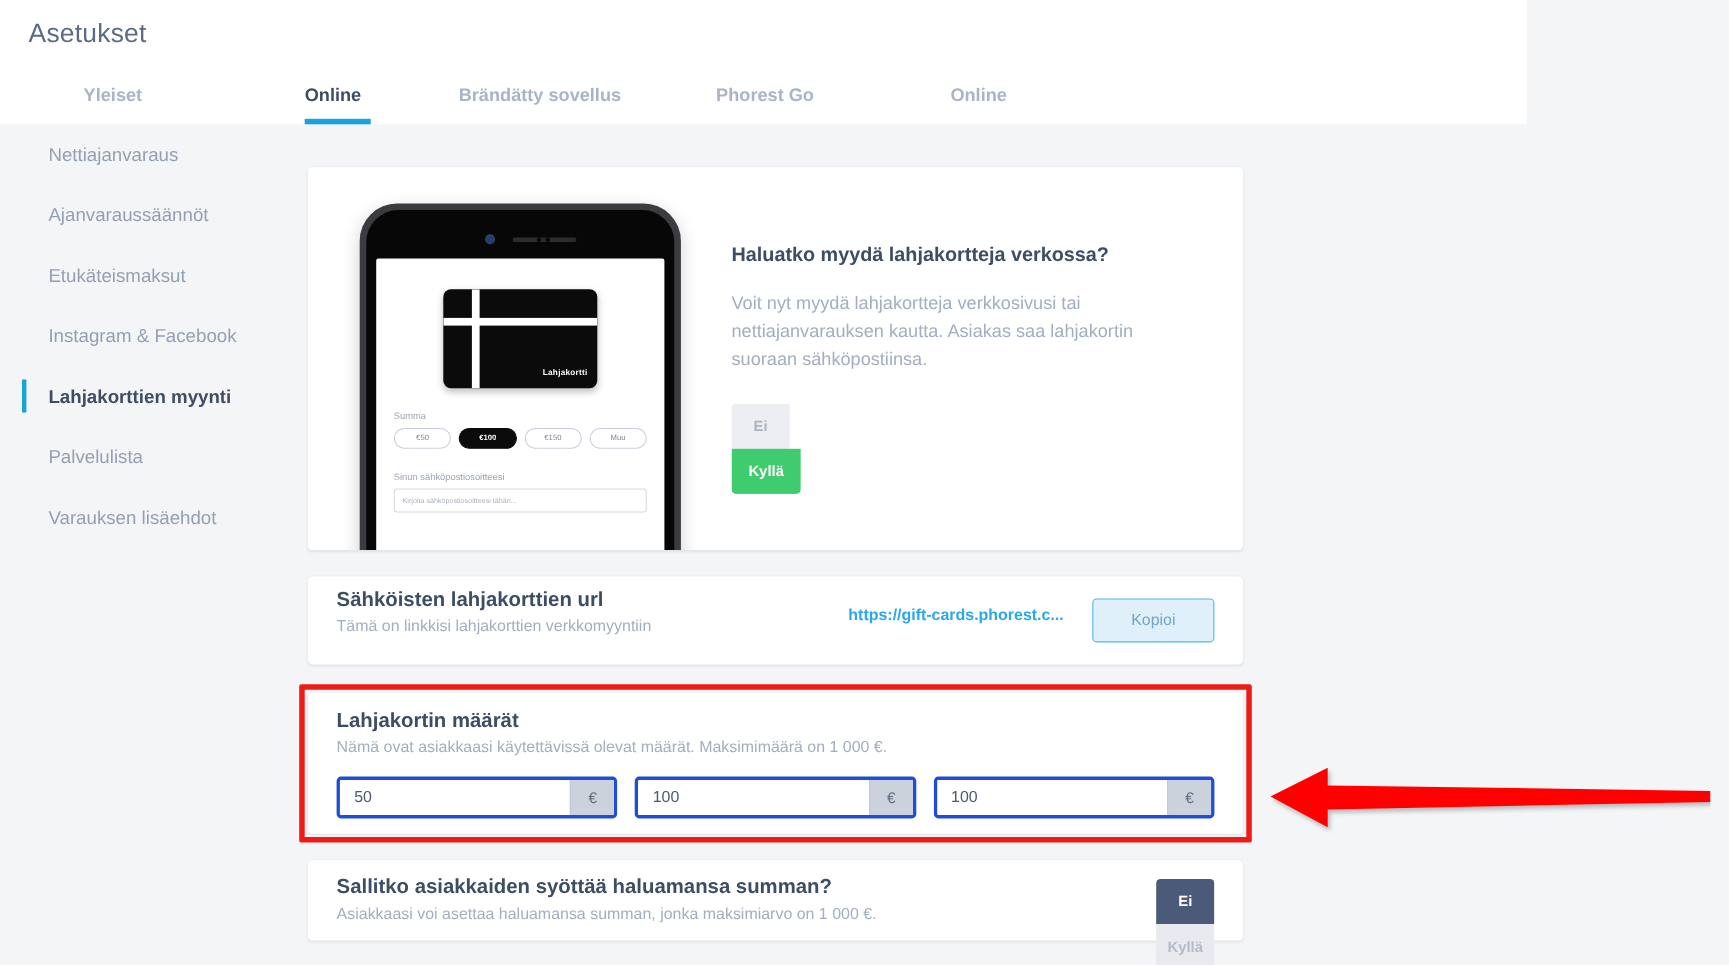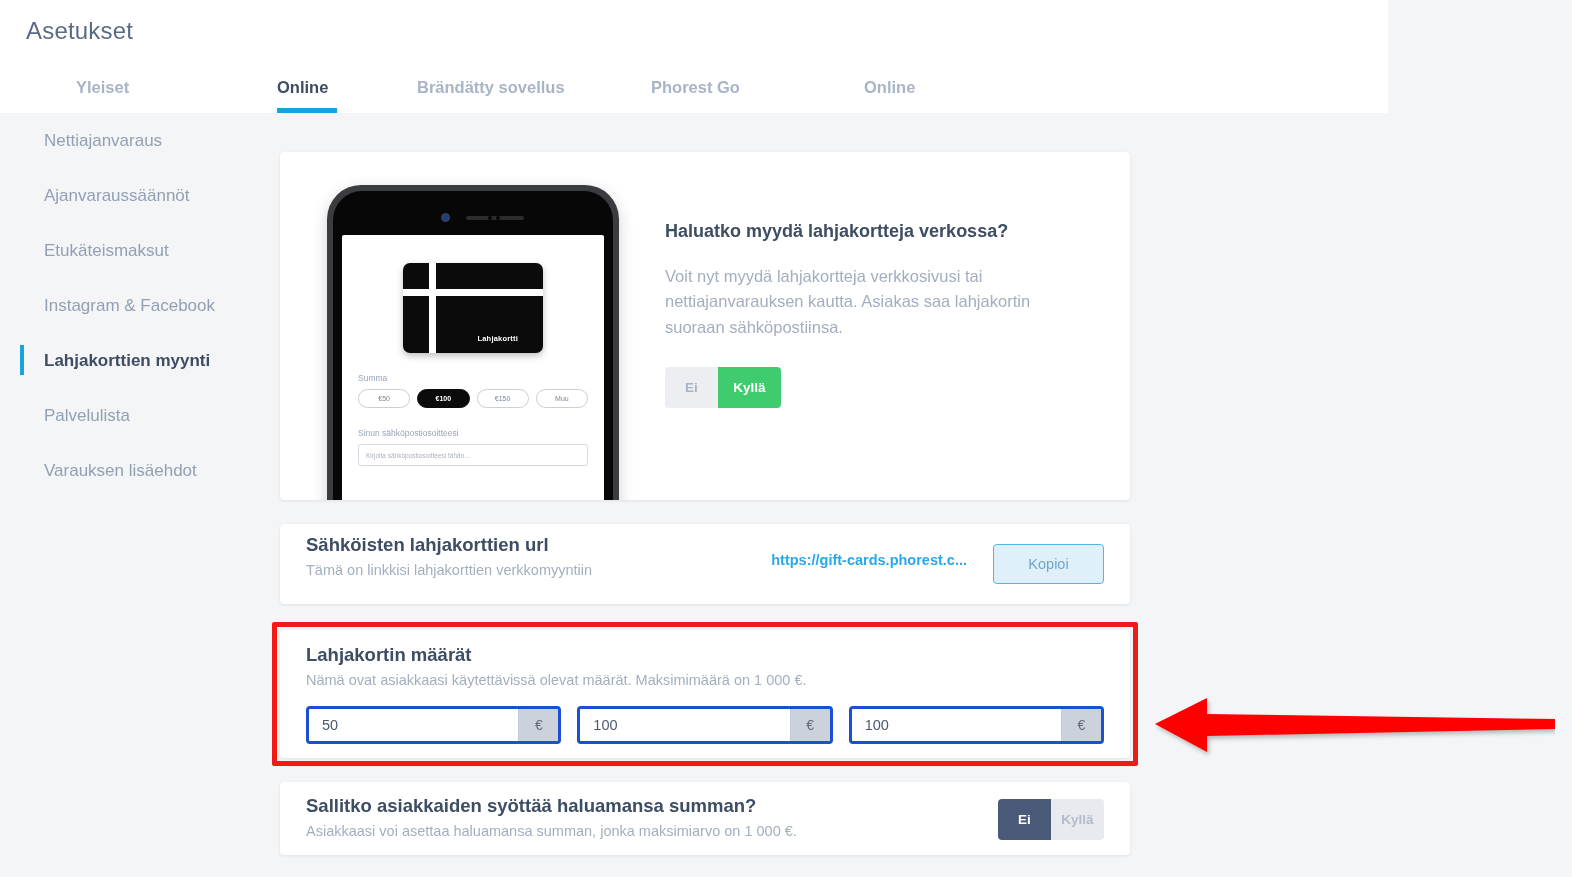--- a/index.html
+++ b/index.html
@@ -69,21 +69,21 @@
   .hero-right { position: absolute; left: 385px; top: 68px; width: 420px; }
   .hero-title {
     font-size: 18px; font-weight: 700; color: #3d4d63; line-height: 1.32;
     max-width: 360px;
   }
   .hero-body {
     margin-top: 20px; font-size: 16.5px; color: #a3aebf; line-height: 1.56;
     max-width: 392px;
   }
   .seg {
-    margin-top: 26px; display: inline-flex; border-radius: 4px; overflow: hidden;
+    margin-top: 26px; display: inline-flex; border-radius: 4px; overflow: hidden; flex-direction: column;
   }
   .seg .opt {
     font-size: 13.5px; font-weight: 700; padding: 13px 0; width: 53px;
     text-align: center; cursor: pointer;
   }
   .seg .opt.off-green  { background: #eceef2; color: #aab3c2; }
   .seg .opt.on-green   { background: #3fcc6e; color: #ffffff; width: 63px; }
   .seg .opt.on-dark    { background: #4c5a79; color: #ffffff; }
   .seg .opt.off-dark   { background: #e8eaef; color: #b3bbc9; }
 
@@ -119,21 +119,21 @@
     margin: 8px auto 0 auto; position: relative; overflow: hidden;
     box-shadow: 0 3px 7px rgba(0,0,0,.25);
   }
   .giftcard .ribbon-v {
     position: absolute; left: 26px; top: 0; width: 7px; height: 100%; background: #ffffff;
   }
   .giftcard .ribbon-h {
     position: absolute; left: 0; top: 26px; width: 100%; height: 7px; background: #ffffff;
   }
   .giftcard .gc-label {
-    position: absolute; right: 25px; bottom: 10px; color: #ffffff;
+    position: absolute; right: 9px; bottom: 10px; color: #ffffff;
     font-size: 7.5px; font-weight: 700; letter-spacing: .2px;
   }
   .mini-label { margin-top: 20px; font-size: 8.5px; color: #9aa4b4; }
   .chips { display: flex; gap: 7px; margin-top: 6px; }
   .chip {
     flex: 1; height: 19px; border: 1px solid #c9ced8; border-radius: 10px;
     display: flex; align-items: center; justify-content: center;
     font-size: 7px; color: #7d8796; background: #fff;
   }
   .chip.sel { background: #0b0b0b; border-color: #0b0b0b; color: #ffffff; font-weight: 700; }

